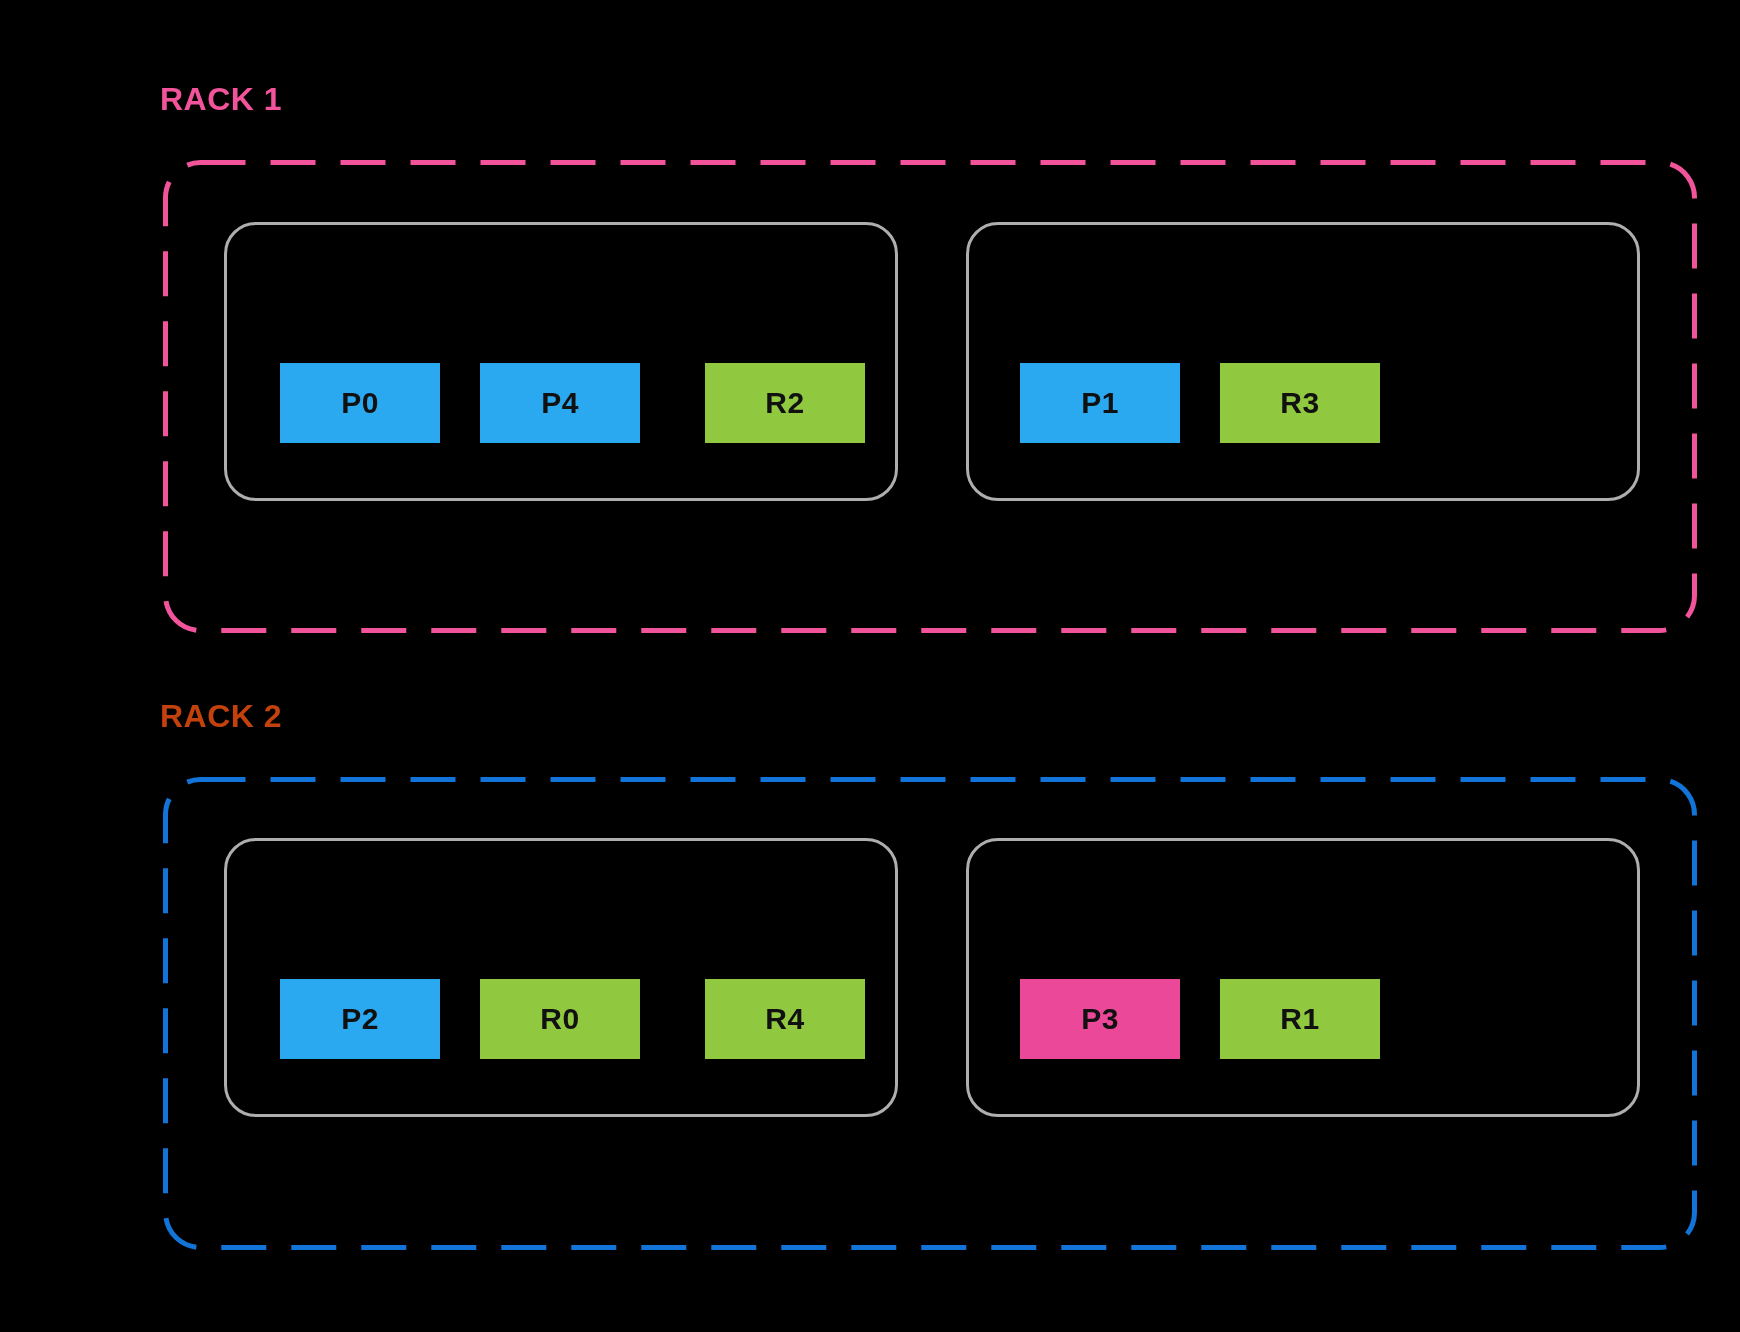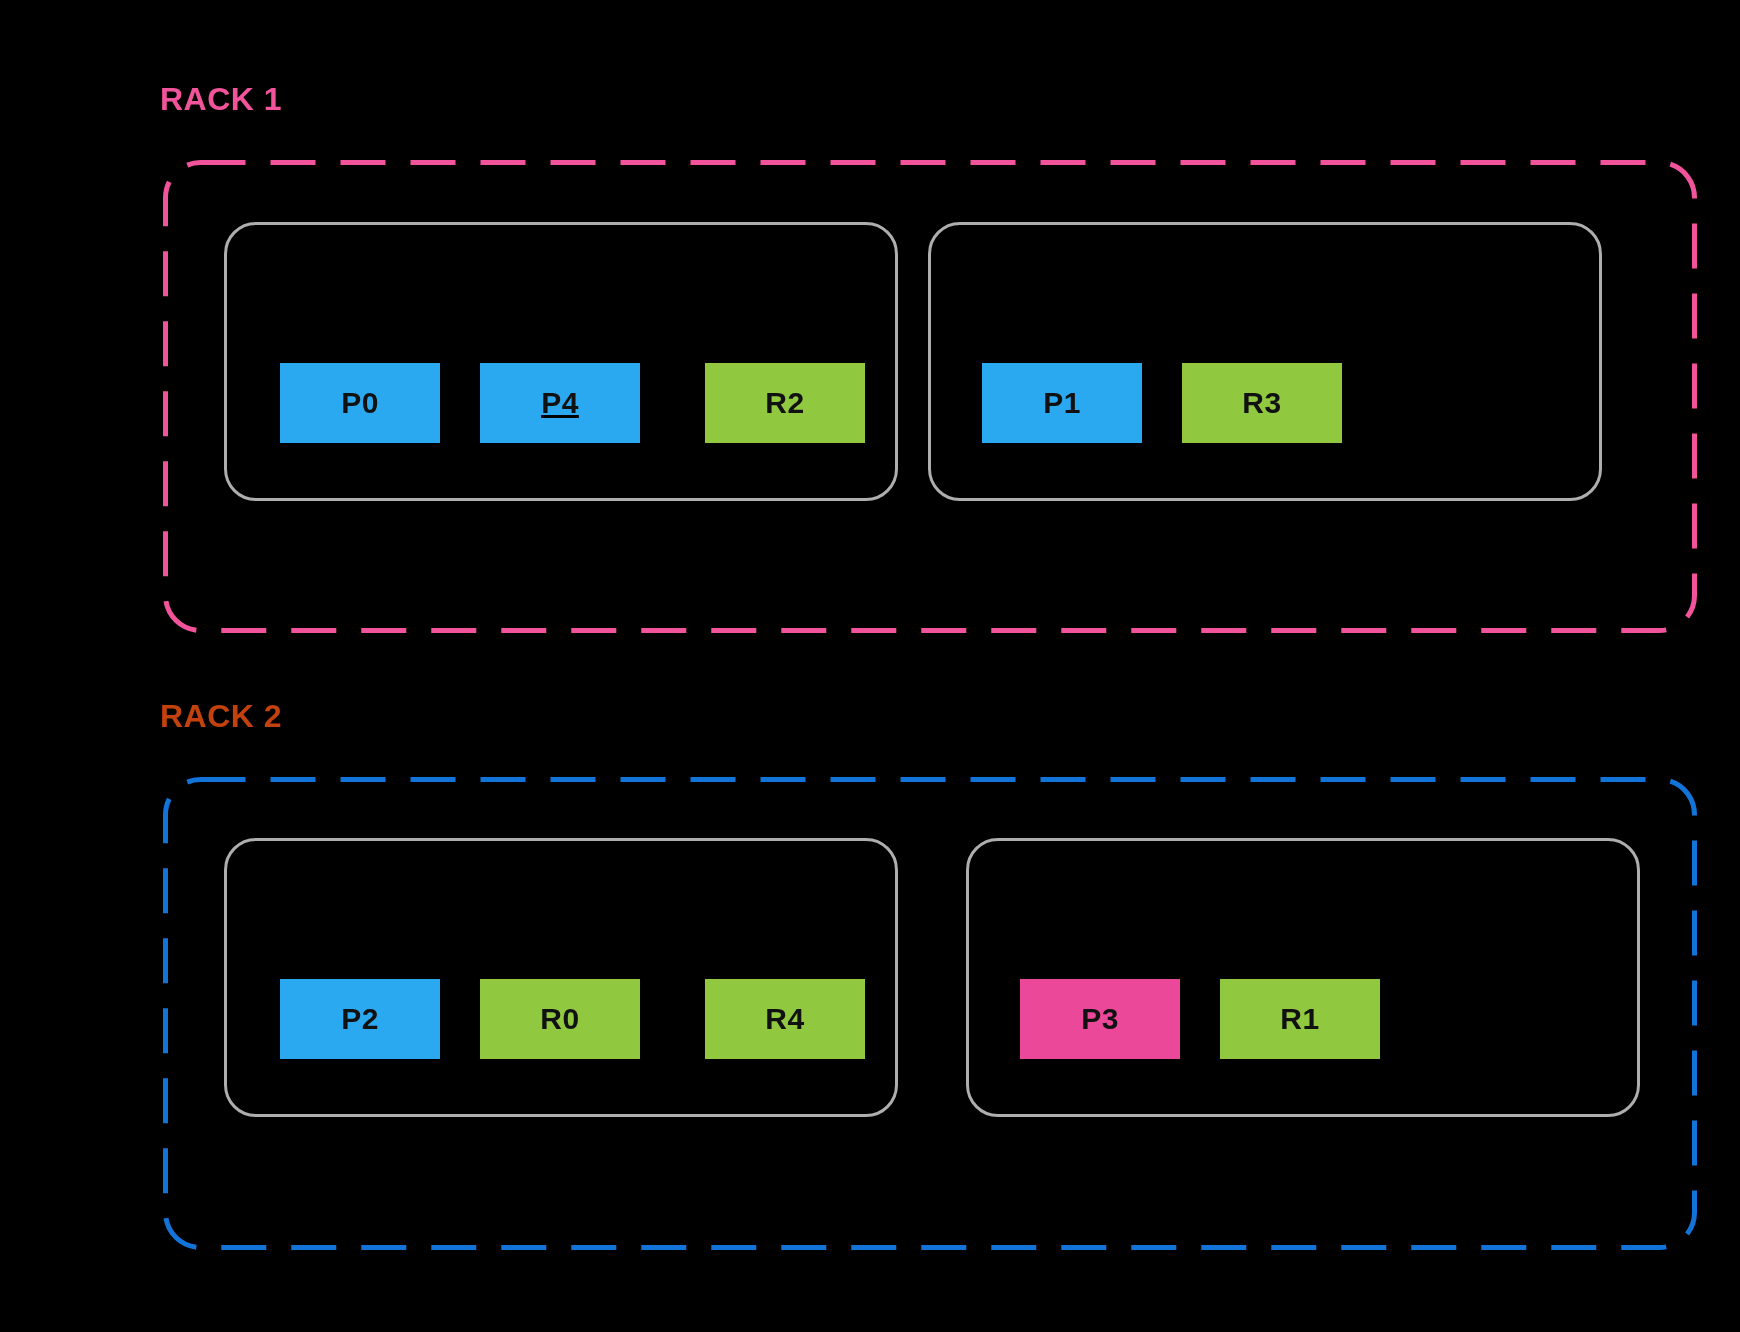--- a/index.html
+++ b/index.html
@@ -37,21 +37,21 @@
   .node {
     position: absolute;
     width: 674px;
     height: 279px;
     border: 3.5px solid #AEAEAE;
     border-radius: 32px;
     box-sizing: border-box;
     background: transparent;
   }
   .node.r1n1 { left: 184px; top: 222px; padding-left: 29px; }
-  .node.r1n2 { left: 888px; top: 222px; }
+  .node.r1n2 { left: 926px; top: 222px; }
   .node.r2n1 { left: 184px; top: 838px; }
   .node.r2n2 { left: 926px; top: 838px; }
 
   .block {
     position: absolute;
     width: 160px;
     height: 80px;
     top: 138px;
     display: flex;
     align-items: center;
@@ -79,21 +79,21 @@
   <div class="rack-label rack1" style="color: rgb(242, 84, 156);">RACK 1</div>
 
   <svg class="rack-border rack1" width="1534" height="473" viewBox="0 0 1534 473">
     <rect x="2.5" y="2.5" width="1529" height="468" rx="35" ry="35" fill="none" stroke-width="5" stroke-dasharray="45 25" stroke="#F2549C"></rect>
   </svg>
 
   <div class="node r1n1">
     <div class="block slot0" style="background-color: rgb(42, 169, 240);">
       <span class="block-text">P0</span>
     </div>
-    <div class="block slot1" style="background-color: rgb(42, 169, 240); text-decoration: underline;">
+    <div class="block slot1" style="background-color: rgb(42, 169, 240);">
       <span class="block-text">P4</span>
     </div>
     <div class="block slot2" style="background-color: rgb(144, 200, 64);">
       <span class="block-text">R2</span>
     </div>
   </div>
 
   <div class="node r1n2 pair">
     <div class="block slot0" style="background-color: rgb(42, 169, 240);">
       <span class="block-text">P1</span>

